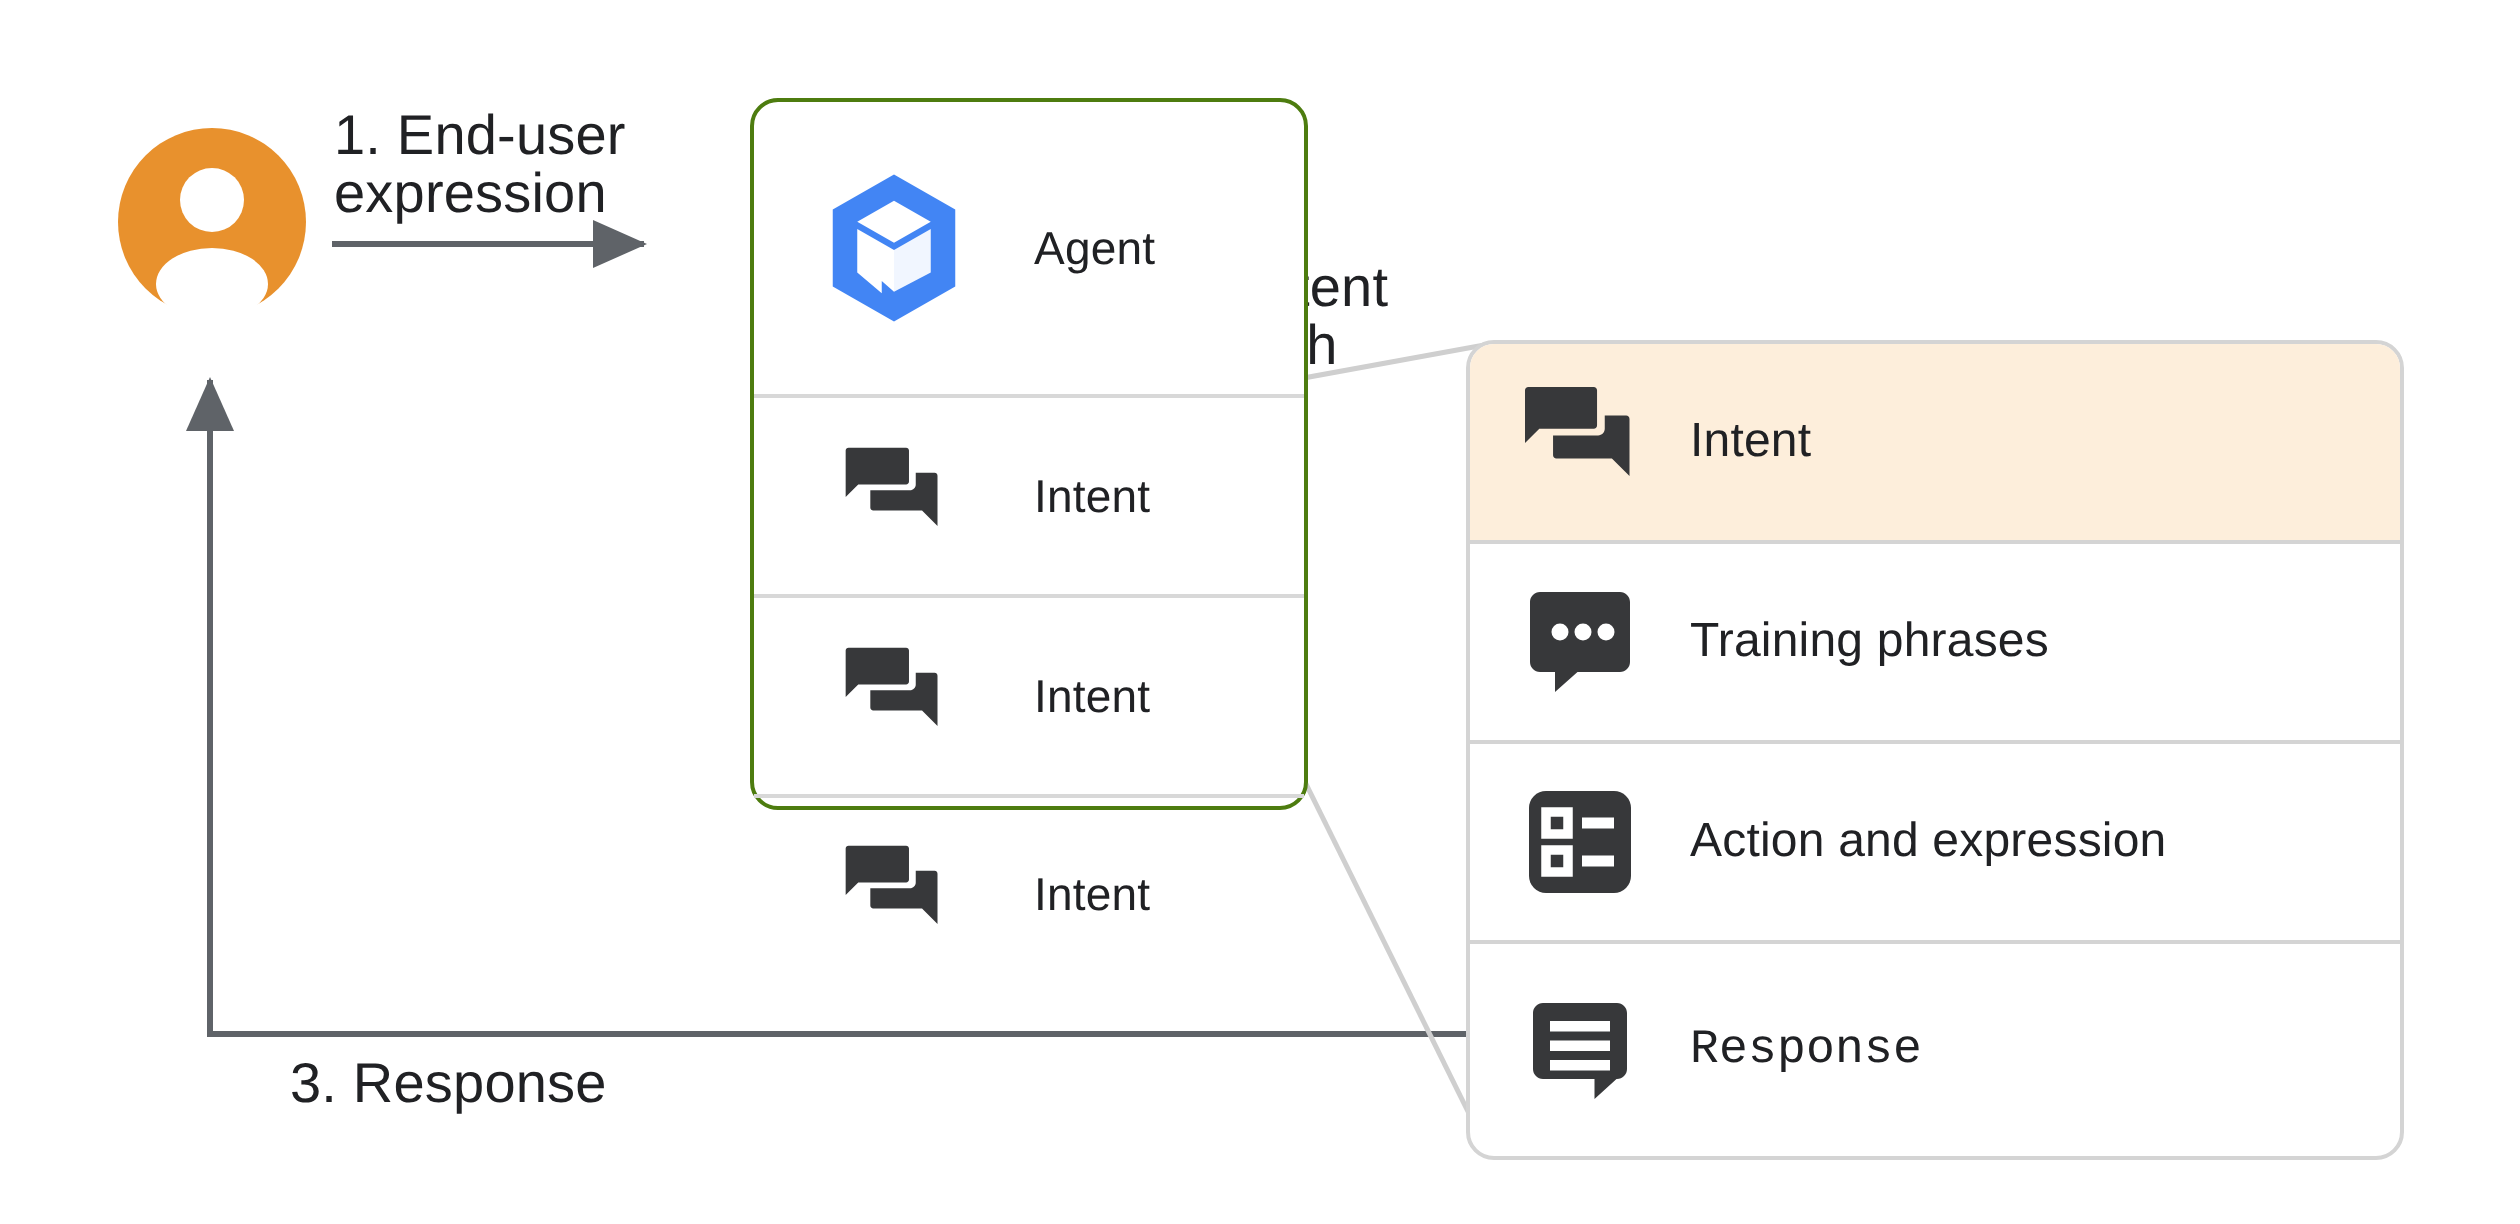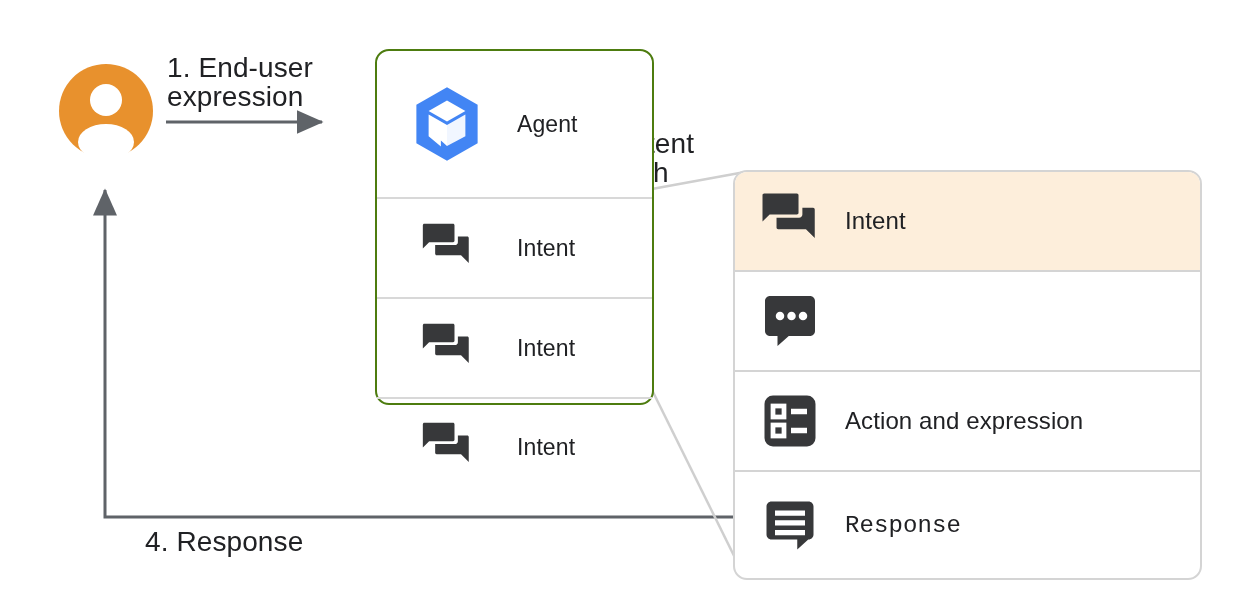--- a/index.html
+++ b/index.html
@@ -147,21 +147,21 @@
     <circle cx="47" cy="36" r="16" fill="#ffffff"></circle>
     <ellipse cx="47" cy="78" rx="28" ry="18" fill="#ffffff"></ellipse>
   </svg>
 
   <div class="conn-label" id="label-enduser">1. End-user
 expression</div>
 
   <div class="conn-label" id="label-intentmatch">2. Intent
 match</div>
 
-  <div class="conn-label" id="label-response">4. Response</div>
+  <div class="conn-label" id="label-response">3. Response</div>
 
   <div id="agent-card">
 
     <div class="agent-section" id="agent-header">
       <div class="row-icon" style="width:140px;">
         <svg width="84" height="84" viewBox="0 0 48 48">
           <path d="M24 3 L41.5 13 L41.5 35 L24 45 L6.5 35 L6.5 13 Z" fill="#4285f4"></path>
           <path d="M24 10.5 L34.5 16.5 L24 22.5 L13.5 16.5 Z" fill="#ffffff"></path>
           <path d="M13.5 18.6 L24 24.6 L24 36.5 L20.5 33.4 L20.5 36.9 L13.5 31 Z" fill="#ffffff"></path>
           <path d="M34.5 18.6 L24 24.6 L24 36.5 L34.5 31 Z" fill="#ffffff" opacity="0.93"></path>
@@ -216,20 +216,21 @@
 
     <div class="detail-row">
       <div class="detail-icon">
         <svg width="60" height="60" viewBox="0 0 24 24" fill="#37383a">
           <path d="M20 2H4c-1.1 0-2 .9-2 2v12c0 1.1.9 2 2 2h3v4l4.5-4H20c1.1 0 2-.9 2-2V4c0-1.1-.9-2-2-2z"></path>
           <circle cx="8" cy="10" r="1.7" fill="#ffffff"></circle>
           <circle cx="12.6" cy="10" r="1.7" fill="#ffffff"></circle>
           <circle cx="17.2" cy="10" r="1.7" fill="#ffffff"></circle>
         </svg>
       </div>
+      <div class="detail-label">Training phrases</div>
     </div>
 
     <div class="detail-row">
       <div class="detail-icon">
         <svg width="60" height="60" viewBox="0 0 24 24">
           <rect x="1.8" y="1.8" width="20.4" height="20.4" rx="3.4" fill="#37383a"></rect>
           <rect x="5.2" y="6" width="4.4" height="4.4" fill="none" stroke="#ffffff" stroke-width="1.9"></rect>
           <rect x="5.2" y="13.6" width="4.4" height="4.4" fill="none" stroke="#ffffff" stroke-width="1.9"></rect>
           <rect x="12.4" y="7.1" width="6.4" height="2.2" fill="#ffffff"></rect>
           <rect x="12.4" y="14.7" width="6.4" height="2.2" fill="#ffffff"></rect>

